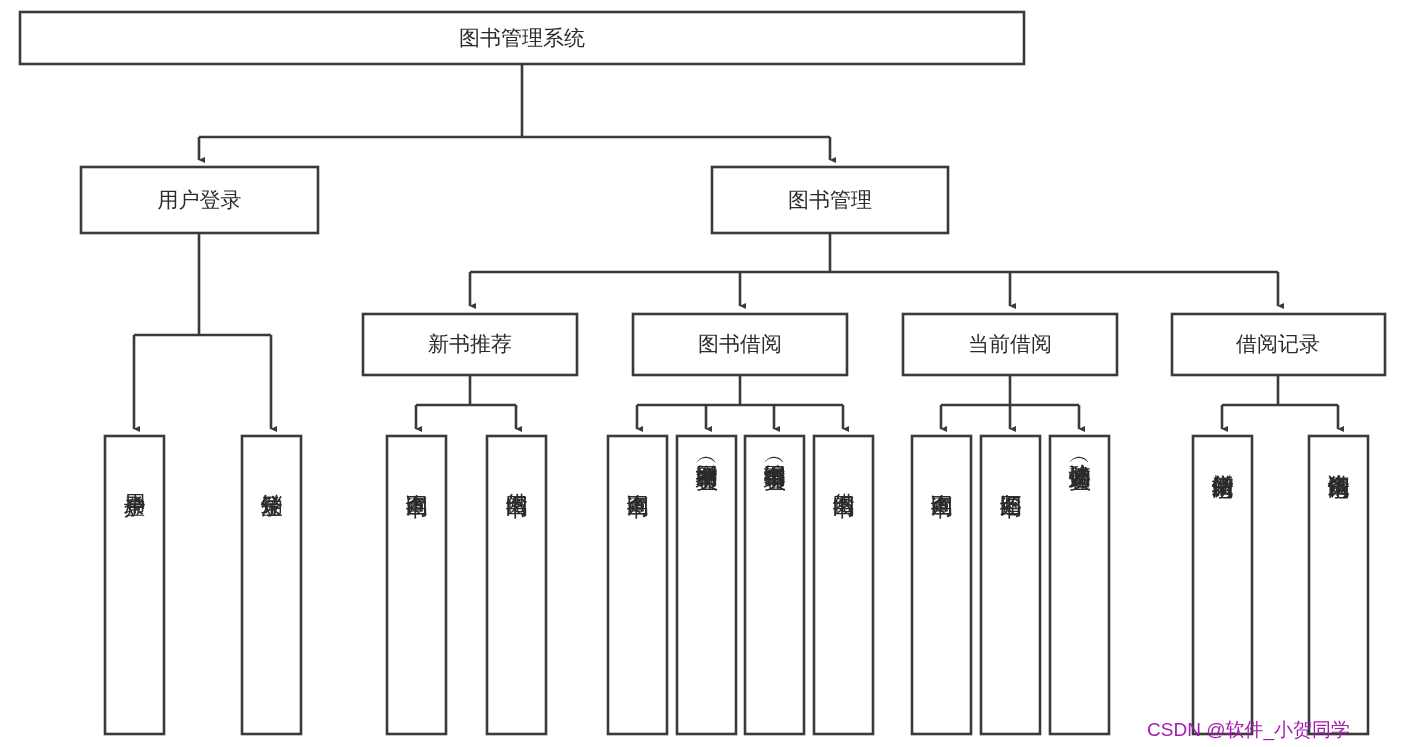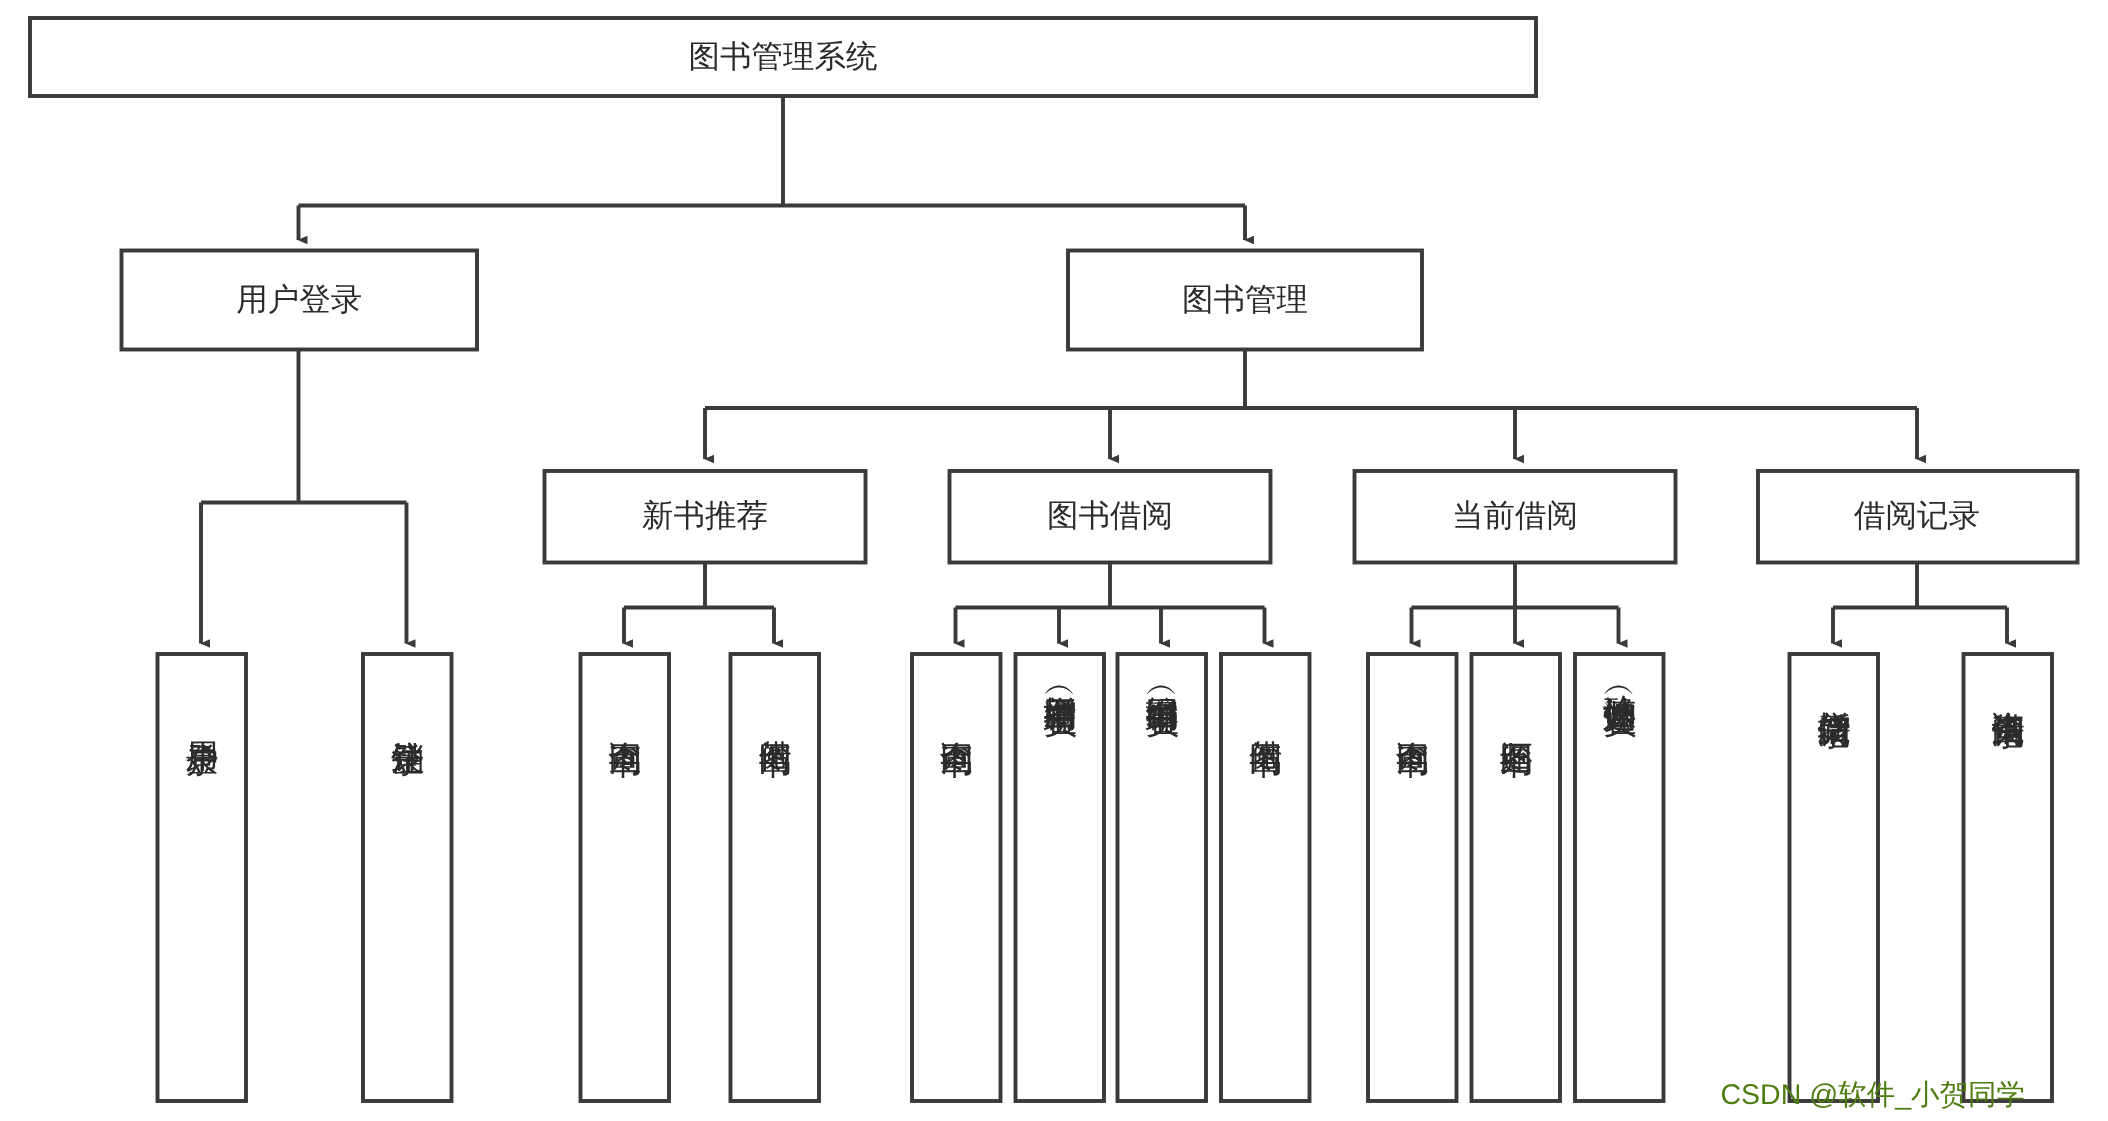--- a/index.html
+++ b/index.html
@@ -62,21 +62,21 @@
     justify-content: flex-start;
     white-space: nowrap;
     pointer-events: none;
   }
   .watermark {
     position: absolute;
     right: 10px;
     bottom: 4px;
     font-family: "Liberation Sans", "DejaVu Sans", sans-serif;
     font-size: 19px;
-    color: #4d7c0f;
+    color: #a21caf;
     white-space: nowrap;
     user-select: none;
   }
 </style>
 </head>
 <body>
 
 <div id="diagram-root">
 
   <svg class="diagram-canvas" viewBox="0 0 1405 747">

